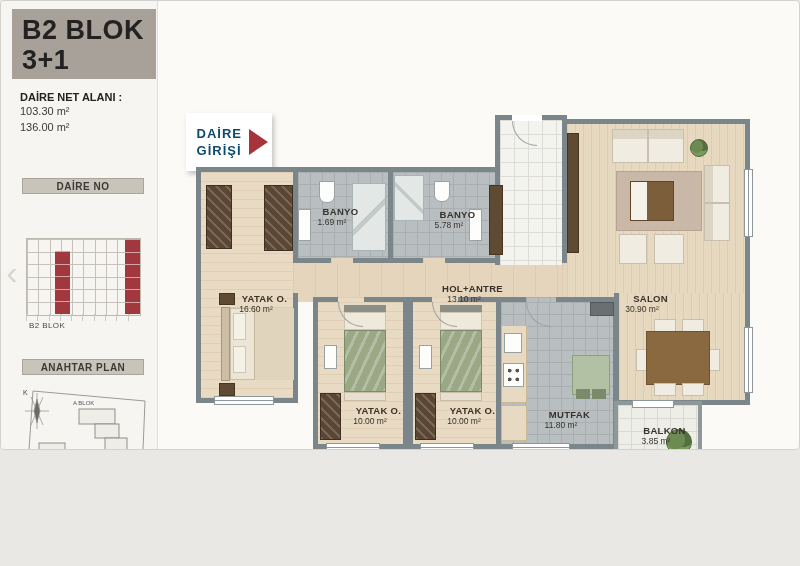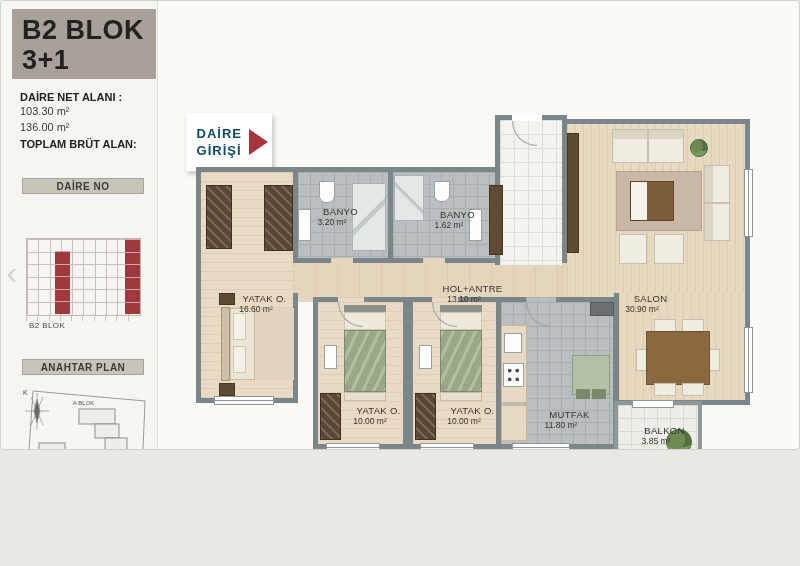--- a/index.html
+++ b/index.html
@@ -32,21 +32,21 @@
   .wood{background-color:#e9dac3;background-image:repeating-linear-gradient(to bottom,rgba(163,130,92,.14) 0 1px,transparent 1px 9px);}
   .woodv{background-color:#e7d8c0;background-image:repeating-linear-gradient(to right,rgba(163,130,92,.14) 0 1px,transparent 1px 8px);}
   .hallwood{background-color:#e6d5bd;background-image:repeating-linear-gradient(to right,rgba(163,130,92,.12) 0 1px,transparent 1px 22px);}
   .graytile{background-color:#b9bfc0;background-image:repeating-linear-gradient(to right,#a9afb0 0 1px,transparent 1px 12px),
             repeating-linear-gradient(to bottom,#a9afb0 0 1px,transparent 1px 12px);}
   .whitetile{background-color:#f3f3f0;background-image:repeating-linear-gradient(to right,#dddcd6 0 1px,transparent 1px 14px),
             repeating-linear-gradient(to bottom,#dddcd6 0 1px,transparent 1px 14px);}
   .balctile{background-color:#eeeee8;background-image:repeating-linear-gradient(to right,#d9d9d2 0 1px,transparent 1px 13px),
             repeating-linear-gradient(to bottom,#d9d9d2 0 1px,transparent 1px 13px);}
   .rlabel{position:absolute;transform:translate(-50%,-50%);text-align:center;color:#37322b;z-index:6;white-space:nowrap;}
-  .rlabel .nm{font-weight:normal;font-size:9.5px;letter-spacing:.3px;display:block;padding-left:17px;}
+  .rlabel .nm{font-weight:bold;font-size:9.5px;letter-spacing:.3px;display:block;padding-left:17px;}
   .rlabel .ar{font-size:8.5px;display:block;}
   .window{position:absolute;background:#fff;border:1px solid #8d979b;z-index:4;}
   .win-h{background-image:linear-gradient(to bottom,transparent 44%,#8d979b 44%,#8d979b 56%,transparent 56%);}
   .win-v{background-image:linear-gradient(to right,transparent 44%,#8d979b 44%,#8d979b 56%,transparent 56%);}
   .gap{position:absolute;z-index:5;}
   .arc{position:absolute;z-index:5;width:24px;height:24px;border-left:1px solid #9aa1a3;border-bottom:1px solid #9aa1a3;border-bottom-left-radius:100%;}
   .furn{position:absolute;z-index:3;box-sizing:border-box;}
   .wardrobe{background:#5a4632;background-image:repeating-linear-gradient(45deg,rgba(255,255,255,.18) 0 2px,transparent 2px 7px);border:1px solid #3e2f21;}
   .darkwood{background:#5f4a33;border:1px solid #46361f;}
   .cream{background:#f1ece1;border:1px solid #c8c0ae;}
@@ -69,21 +69,20 @@
 
   <div class="abs side-header">
     <div>B2 BLOK</div>
     <div>3+1</div>
   </div>
 
   <div class="abs stats">
     <div class="lbl">DAİRE NET ALANI :</div>
     <div class="val">103.30 m²</div>
     <div class="val">136.00 m²</div>
-    <div class="lbl">TOPLAM BRÜT ALAN:</div>
   </div>
 
   <div class="abs bar" style="top:177px;">DAİRE NO</div>
 
   <div class="abs chev">‹</div>
 
   <div class="abs elev">
     <div class="redcol" style="left:28px;top:12px;width:15px;height:63px;"></div>
     <div class="redcol" style="left:98px;top:0px;width:15px;height:75px;"></div>
   </div>
@@ -218,25 +217,25 @@
     <div class="furn" style="left:406px;top:276px;width:14px;height:10px;background:#7a8a6a;"></div>
 
     <div class="furn plant" style="left:480px;top:316px;width:26px;height:26px;"></div>
 
     <div class="rlabel" style="left:70px;top:190px;">
       <span class="nm">YATAK O.</span>
       <span class="ar">16.60 m²</span>
     </div>
     <div class="rlabel" style="left:146px;top:103px;">
       <span class="nm">BANYO</span>
-      <span class="ar">3.20 m²</span>
+      <span class="ar">1.69 m²</span>
     </div>
     <div class="rlabel" style="left:263px;top:106px;">
       <span class="nm">BANYO</span>
-      <span class="ar">1.62 m²</span>
+      <span class="ar">5.78 m²</span>
     </div>
     <div class="rlabel" style="left:278px;top:180px;">
       <span class="nm">HOL+ANTRE</span>
       <span class="ar">13.10 m²</span>
     </div>
     <div class="rlabel" style="left:456px;top:190px;">
       <span class="nm">SALON</span>
       <span class="ar">30.90 m²</span>
     </div>
     <div class="rlabel" style="left:184px;top:302px;">

